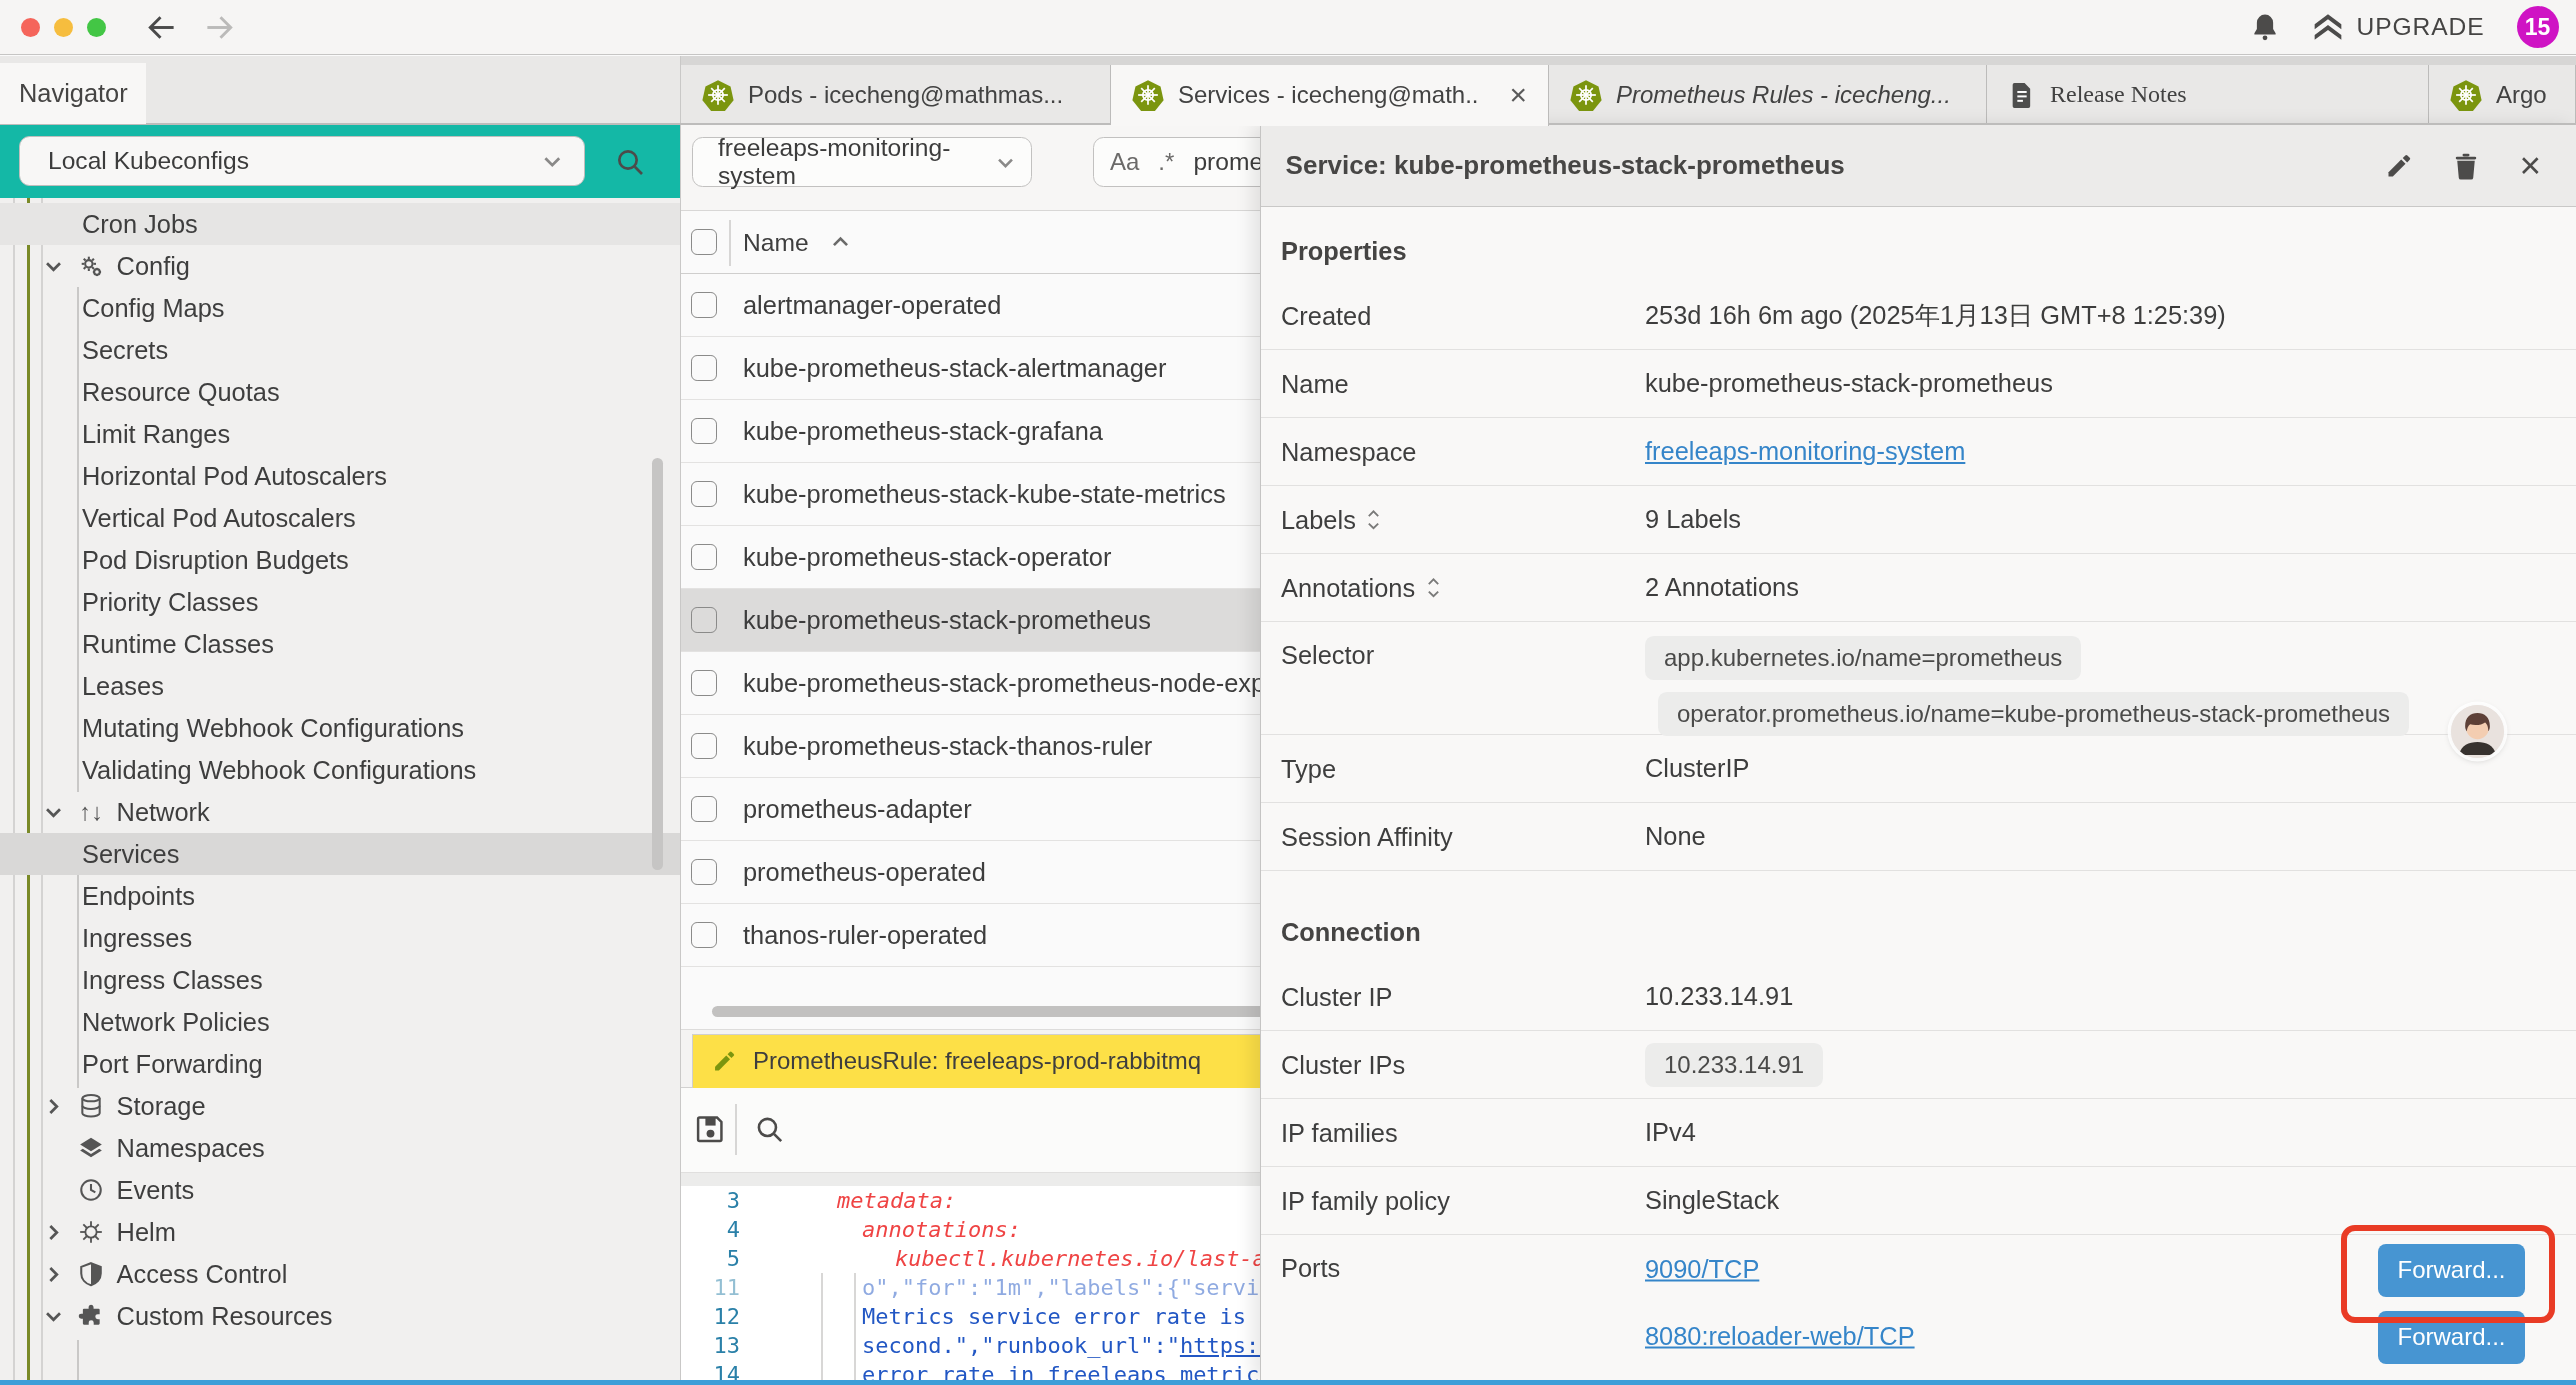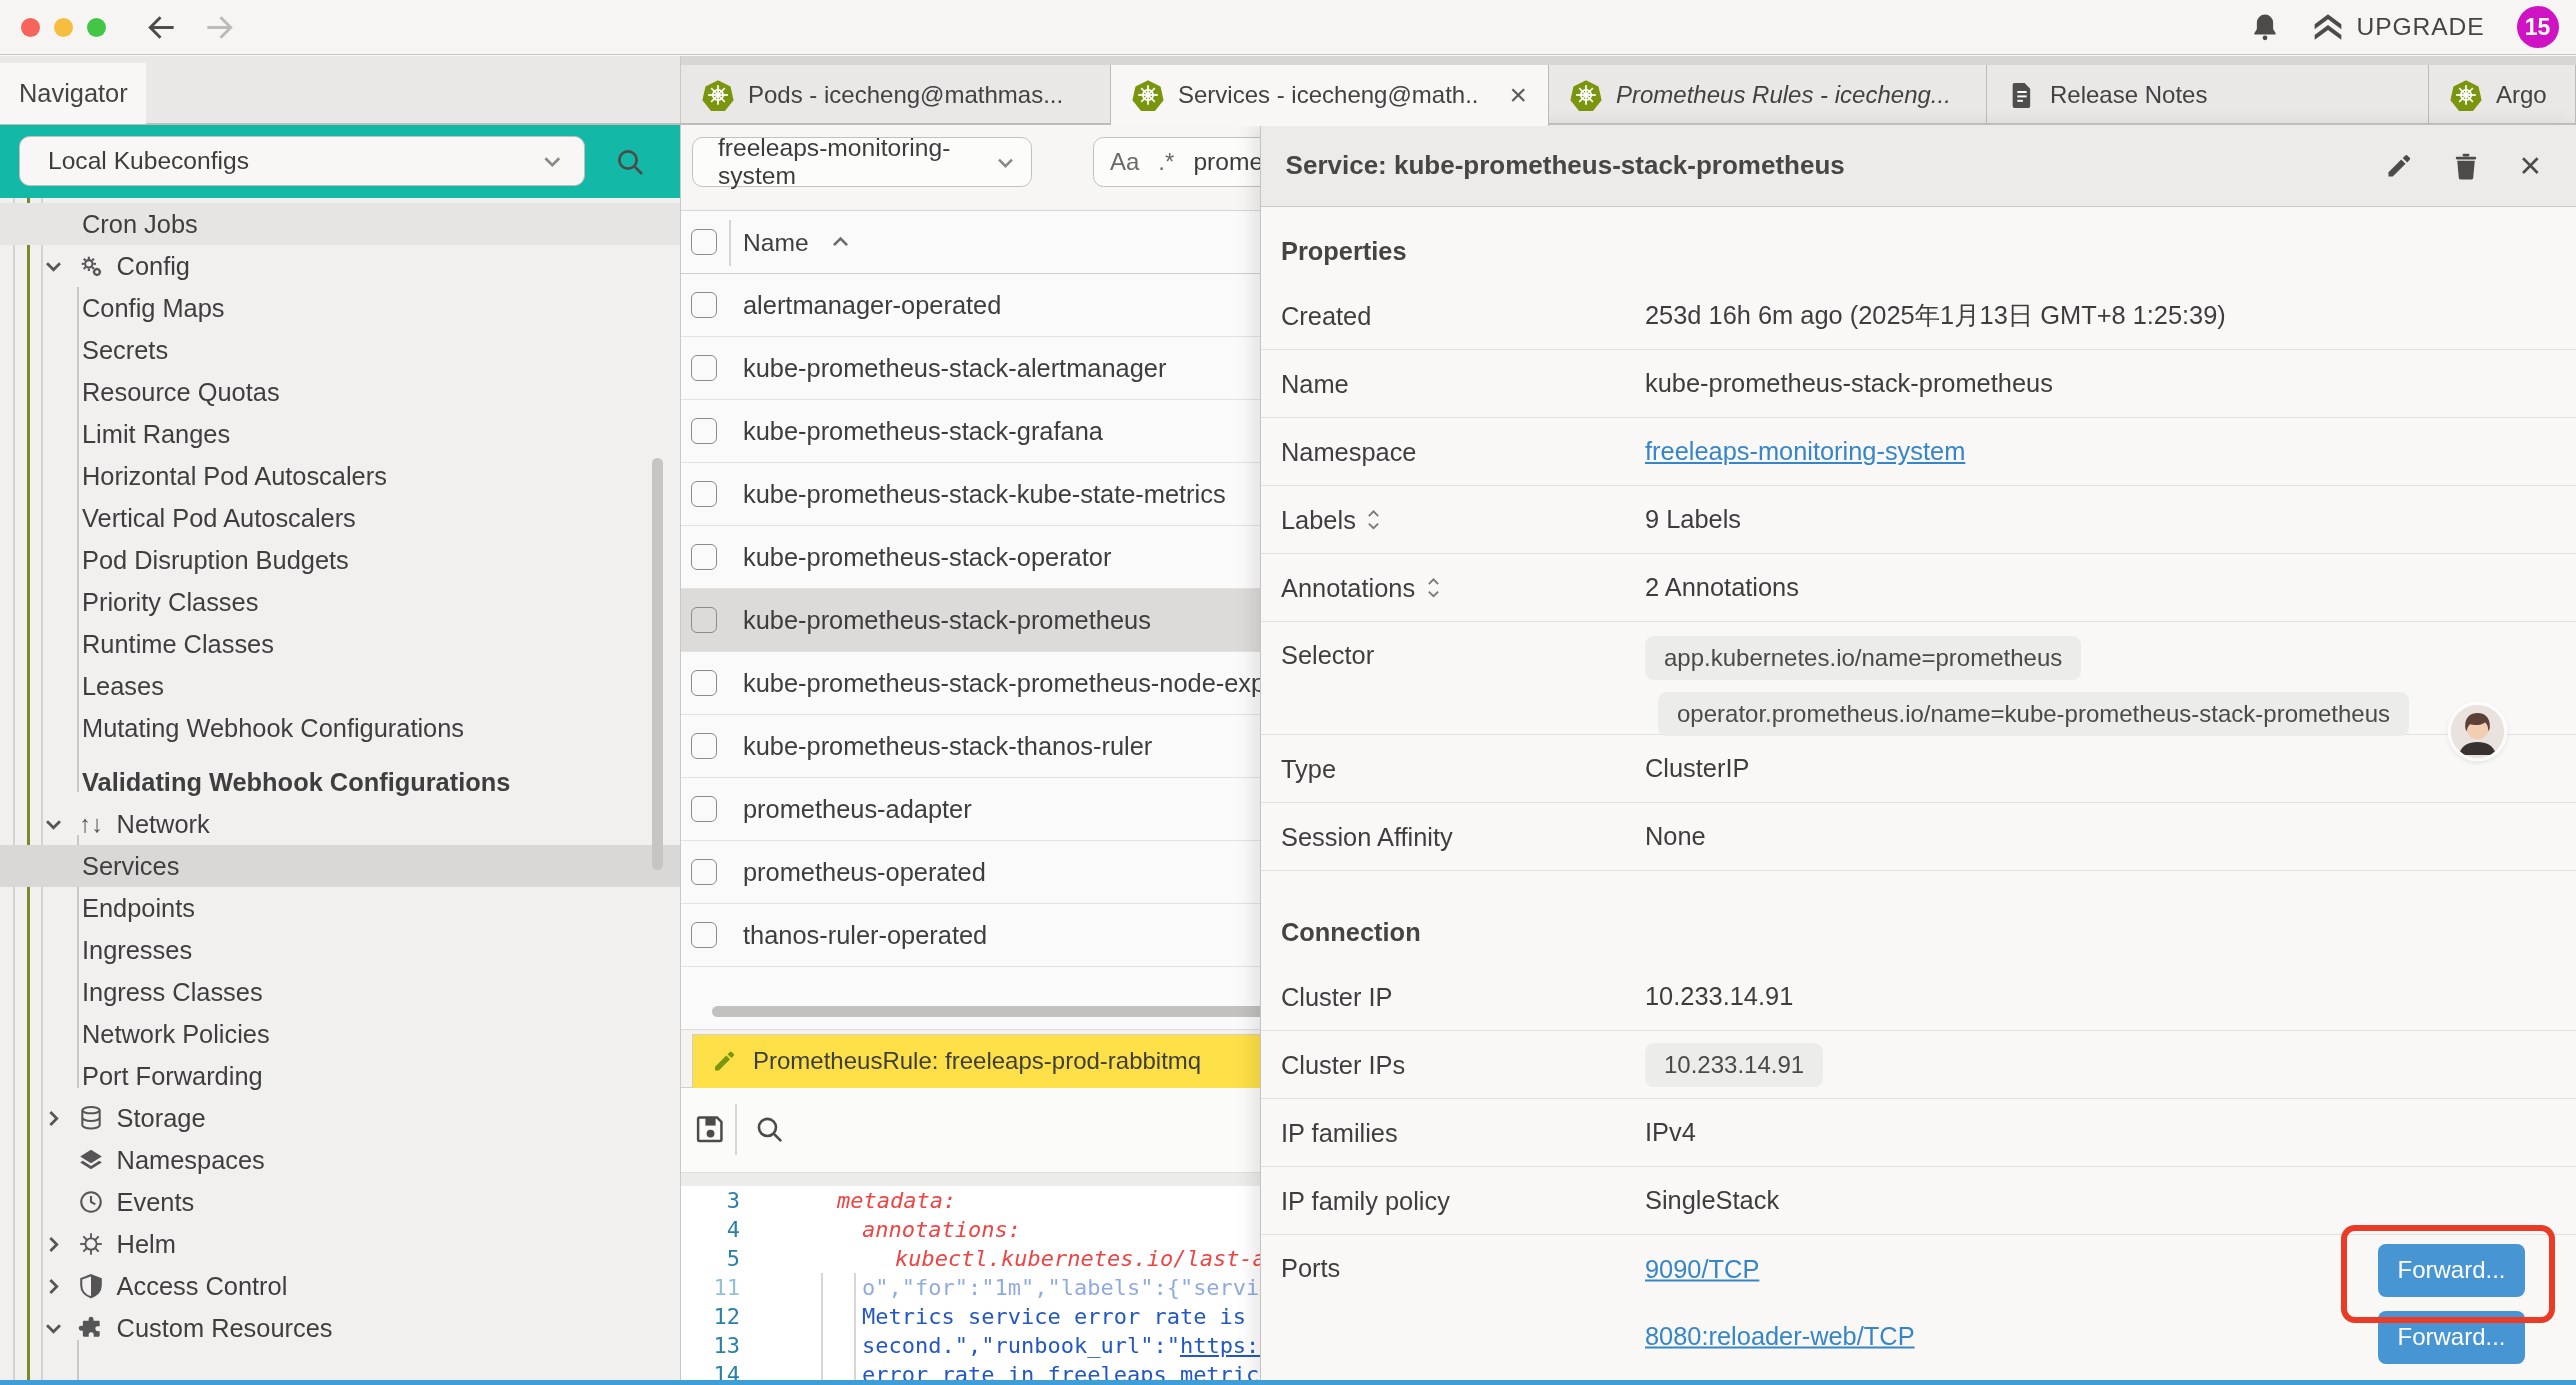--- a/index.html
+++ b/index.html
@@ -22,21 +22,21 @@
   .navstrip{position:absolute;left:0;top:0;width:680px;height:68px;background:#e9e8e7;border-right:0.9px solid #c9c8c7;}
   .navtab{position:absolute;left:0;top:7px;width:146px;height:61px;background:#f8f7f6;z-index:2;
           display:flex;align-items:center;padding-left:19px;font-size:25.4px;color:#454443;box-sizing:border-box;}
   .tabs{position:absolute;left:681px;top:0;right:0;height:68px;background:#d7d6d5;display:flex;}
   .tab{box-sizing:border-box;height:60px;margin-top:8.8px;display:flex;align-items:center;gap:14px;
        padding:0 21px;background:#e9e8e7;border-right:0.9px solid #bcbbba;font-size:24px;color:#424242;
        overflow:hidden;white-space:nowrap;cursor:default;}
   .tab:nth-child(1){width:430px;}
   .tab:nth-child(2){width:438px;}
   .tab:nth-child(3){width:438px;}
-  .tab:nth-child(4){width:442px;}
+  .tab:nth-child(4){width:442px;font-family:Liberation Serif, serif;}
   .tab:nth-child(5){flex:1;}
   .tab.active{background:#f8f7f6;height:61px;position:relative;z-index:2;}
   .tab.italic .tlabel{font-style:italic;}
   .tlabel{overflow:hidden;white-space:nowrap;flex:0 1 auto;}
   .tclose{margin-left:16px;font-size:30px;color:#5a5a5a;line-height:1;}
   .icon{display:inline-flex;align-items:center;justify-content:center;flex:none;}
   
   .main{position:absolute;left:0;top:125px;width:100%;bottom:5.3px;}
   
   .sidebar{position:absolute;left:0;top:0;width:680px;height:100%;background:#f1f0ef;border-right:1.8px solid #c9c8c7;}
@@ -368,21 +368,21 @@
           </div>
           <div class="titem lvl2" style="margin-top: 0px;">
             <span>Runtime Classes</span>
           </div>
           <div class="titem lvl2" style="margin-top: 0px;">
             <span>Leases</span>
           </div>
           <div class="titem lvl2" style="margin-top: 0px;">
             <span>Mutating Webhook Configurations</span>
           </div>
-          <div class="titem lvl2" style="margin-top: 12px; font-weight: bold;">
+          <div class="titem lvl2" style="margin-top: 0px;">
             <span>Validating Webhook Configurations</span>
           </div>
           <div class="titem lvl1" style="margin-top: 0px;">
             <span class="tchev">
               <span class="icon">
                 <svg viewBox="0 0 16 16" width="23" height="23" fill="none" stroke="#555" stroke-width="1.9">
                   <polyline points="3.5,5.8 8,10.3 12.5,5.8"></polyline>
                 </svg>
               </span>
             </span>

